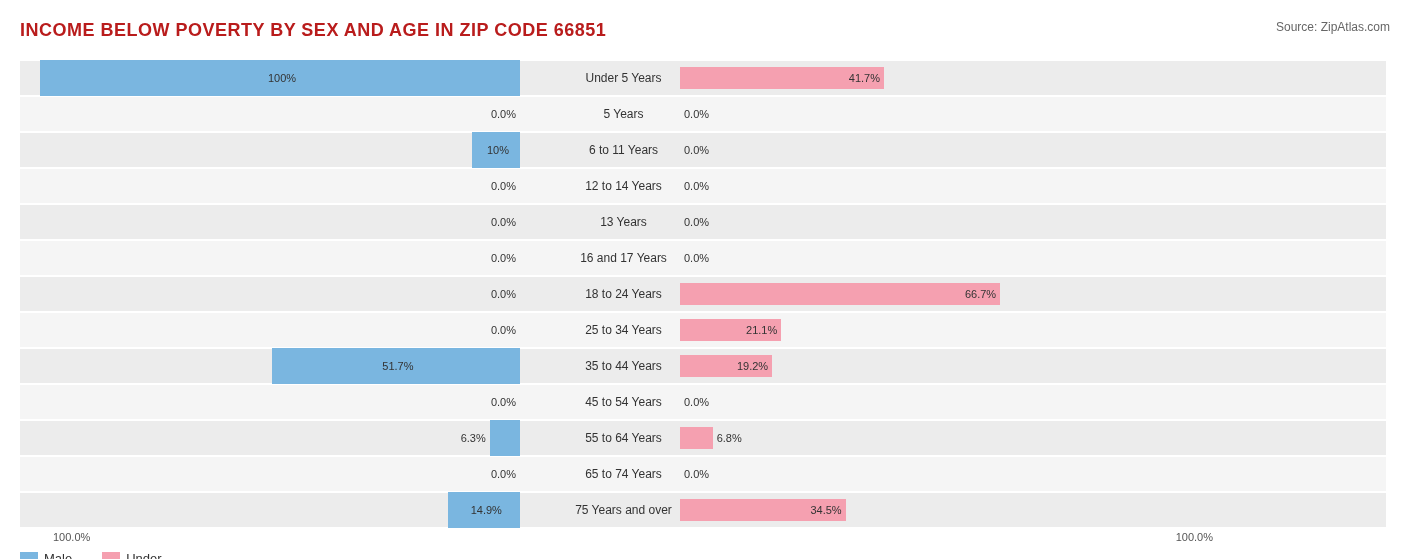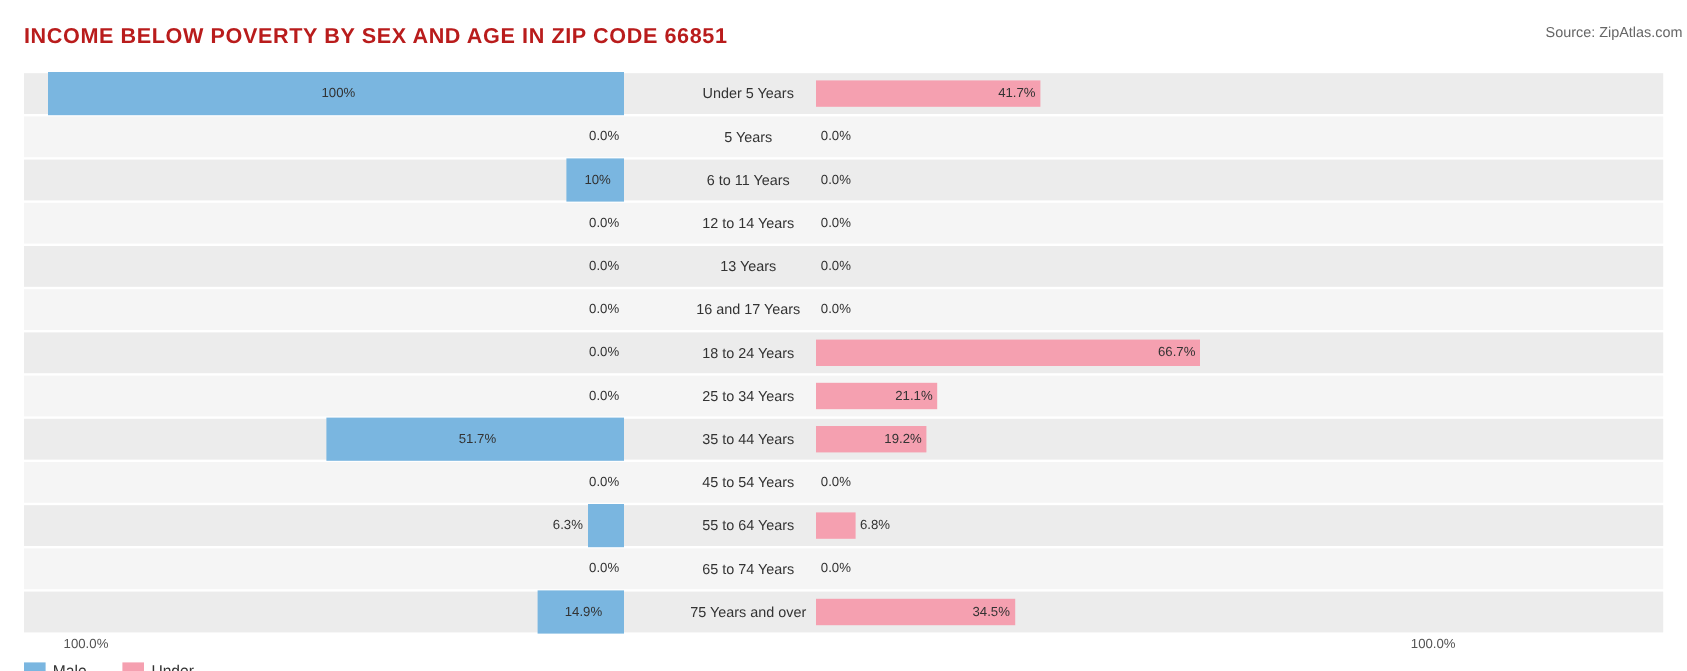--- a/index.html
+++ b/index.html
@@ -17,21 +17,21 @@
     .chart-title {
       font-size: 18px;
       font-weight: bold;
       color: #b91c1c;
       margin-bottom: 20px;
       letter-spacing: 0.5px;
     }
     .source-text {
       position: absolute;
       top: 20px;
-      right: 4px;
+      right: 16px;
       font-size: 12px;
       color: #666;
     }
     .chart-area {
       margin-top: 10px;
       position: relative;
     }
     .bar-row {
       display: flex;
       align-items: center;
@@ -146,21 +146,21 @@
 
   <div class="chart-area" id="chart-rows">
   <div class="bar-row">
         <div class="left-side">
           <div class="male-bar" style="width: 480px;">
             <span class="bar-value">100%</span>
           </div>
         </div>
         <div class="label-center">Under 5 Years</div>
         <div class="right-side">
-          <div class="female-bar" style="width: 187px;">
+          <div class="female-bar" style="width: 204px;">
             <span class="bar-value">41.7%</span>
           </div>
         </div>
       </div>
       <div class="bar-row">
         <div class="left-side">
           <span class="bar-value-outside-left">0.0%</span>
         </div>
         <div class="label-center">5 Years</div>
         <div class="right-side">

